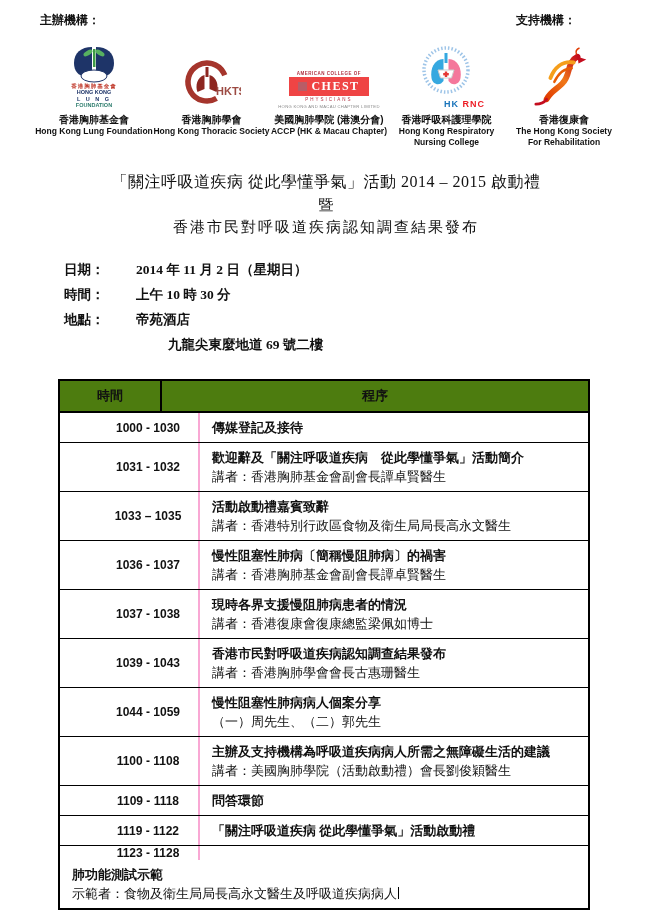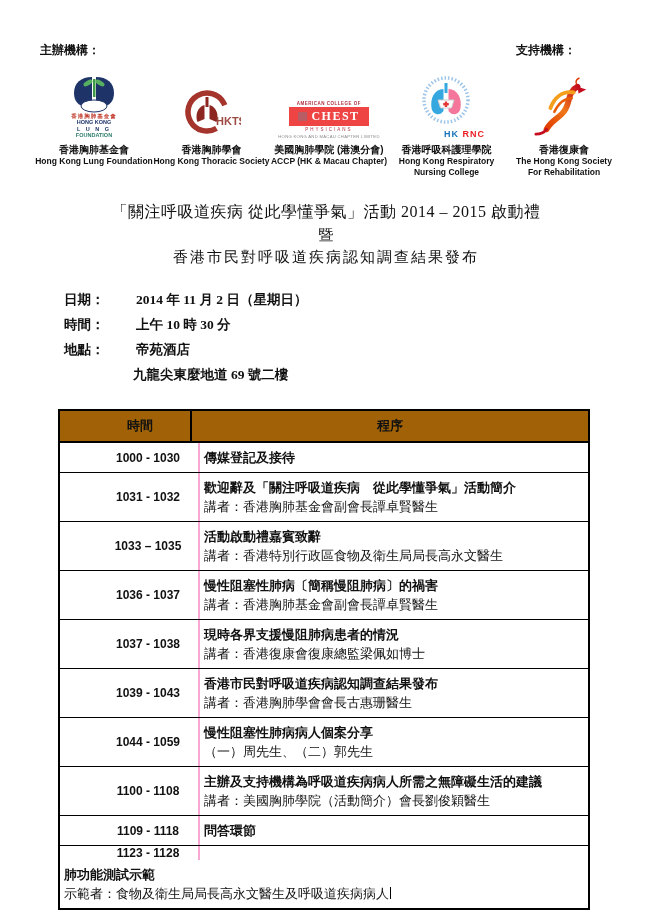--- a/index.html
+++ b/index.html
@@ -2,21 +2,21 @@
 <html><head>
 <meta charset="utf-8">
 <style>
   html,body{margin:0;padding:0;}
   body{
     width:652px;height:922px;background:#ffffff;color:#111;
     font-family:"Liberation Serif","DejaVu Serif",serif;
     position:relative;overflow:hidden;
   }
   
-  .top-labels{display:flex;justify-content:space-between;padding:42px 76px 0 40px;
+  .top-labels{display:flex;justify-content:space-between;padding:12px 76px 0 40px;
     font-weight:bold;font-size:12px;}
   
   .logos{display:flex;justify-content:space-between;align-items:flex-start;padding:8px 30px 0 36px;}
   .logo-col{width:116px;display:flex;flex-direction:column;align-items:center;text-align:center;}
   .logo-art{height:72px;display:flex;flex-direction:column;align-items:center;justify-content:flex-end;margin-bottom:4px;}
   .cap-zh{font-size:10px;font-weight:bold;font-family:"Liberation Sans","DejaVu Sans",sans-serif;line-height:1.3;}
   .cap-en{font-size:8.5px;font-weight:bold;font-family:"Liberation Sans","DejaVu Sans",sans-serif;line-height:1.3;white-space:pre;}
   
   .lf-band{font-size:5.5px;color:#c0392b;font-weight:bold;letter-spacing:1px;line-height:1.2;}
   .lf-line1,.lf-line2,.lf-line3{font-size:5.5px;font-weight:bold;font-family:"Liberation Sans",sans-serif;line-height:1.2;}
@@ -36,31 +36,31 @@
   .rnc-rnc{color:#ed1c24;}
   
   .title-block{text-align:center;margin-top:24px;font-weight:normal;}
   .title-l1{font-size:16px;letter-spacing:.5px;}
   .title-l2{font-size:15px;margin-top:3px;}
   .title-l3{font-size:15px;letter-spacing:2px;margin-top:3px;}
   
   .details{margin:20px 0 0 64px;font-weight:bold;font-size:13.5px;}
   .detail-row{display:flex;line-height:25px;}
   .detail-label{width:72px;}
-  .detail-cont{margin-left:69px;line-height:25px;}
+  .detail-cont{margin-left:104px;line-height:25px;}
   
   .agenda{margin:22px 0 0 58px;width:532px;border:2.5px solid #000;box-sizing:border-box;}
   .agenda-header{display:flex;background:#dce3ef;border-bottom:2.5px solid #000;font-weight:bold;font-size:13px;}
   .agenda-header .hcell-time{width:100px;border-right:2px solid #000;display:flex;align-items:center;justify-content:center;padding:6px 0;}
   .agenda-header .hcell-prog{flex:1;display:flex;align-items:center;justify-content:center;padding:6px 0;}
   .agenda-row{display:flex;border-bottom:1.5px solid #000;}
   .agenda-row:last-child{border-bottom:none;flex-direction:column;}
   .col-time{width:100px;border-right:2px solid #f9a8d4;display:flex;align-items:center;justify-content:center;
     font-family:"Liberation Sans","DejaVu Sans",sans-serif;font-weight:bold;font-size:12px;margin-left:38px;}
-  .col-prog{flex:1;padding:6px 4px;}
+  .col-prog{flex:1;padding:6px 12px;}
   .row-title{font-weight:bold;font-size:13px;line-height:17px;}
   .row-speaker{font-size:13px;line-height:17px;margin-top:2px;}
   .caret{display:inline-block;width:1px;height:12px;background:#000;margin-left:1px;vertical-align:-1px;}
 </style>
 </head>
 <body>
 
 <div class="top-labels">
   <span>主辦機構：</span>
   <span>支持機構：</span>
@@ -173,21 +173,21 @@
     <span class="detail-value">上午 10 時 30 分</span>
   </div>
   <div class="detail-row">
     <span class="detail-label">地點：</span>
     <span class="detail-value">帝苑酒店</span>
   </div>
   <div class="detail-cont">九龍尖東麼地道 69 號二樓</div>
 </div>
 
 <div class="agenda">
-  <div class="agenda-header" style="background: #a16207; padding-left: 30px;">
+  <div class="agenda-header" style="background: #4d7c0f;">
     <div class="hcell-time">時間</div>
     <div class="hcell-prog">程序</div>
   </div>
   <div>
   <div class="agenda-row">
     <div class="col-time row-time">1000 - 1030</div>
     <div class="col-prog">
       <div class="row-title">傳媒登記及接待</div>
 
     </div>
@@ -238,32 +238,39 @@
     <div class="col-prog">
       <div class="row-title">慢性阻塞性肺病病人個案分享</div>
       <div class="row-speaker">（一）周先生、（二）郭先生</div>
     </div>
   </div>
 
   <div class="agenda-row">
     <div class="col-time row-time">1100 - 1108</div>
     <div class="col-prog">
       <div class="row-title">主辦及支持機構為呼吸道疾病病人所需之無障礙生活的建議</div>
-      <div class="row-speaker">講者：美國胸肺學院（活動簡介）會長劉俊穎醫生</div>
+      <div class="row-speaker">講者：美國胸肺學院（活動啟動禮）會長劉俊穎醫生</div>
     </div>
   </div>
 
   <div class="agenda-row">
     <div class="col-time row-time">1109 - 1118</div>
     <div class="col-prog">
       <div class="row-title">問答環節</div>
 
     </div>
   </div>
 
+  <div class="agenda-row">
+    <div class="col-time row-time">1119 - 1122</div>
+    <div class="col-prog">
+      <div class="row-title">「關注呼吸道疾病 從此學懂爭氣」活動啟動禮</div>
+
+    </div>
+  </div>
 
   <div class="agenda-row">
     <div class="col-time row-time">1123 - 1128</div>
     <div class="col-prog">
       <div class="row-title">肺功能測試示範</div>
       <div class="row-speaker">示範者：食物及衛生局局長高永文醫生及呼吸道疾病病人<span class="caret"></span></div>
     </div>
   </div>
 </div>
 </div>

